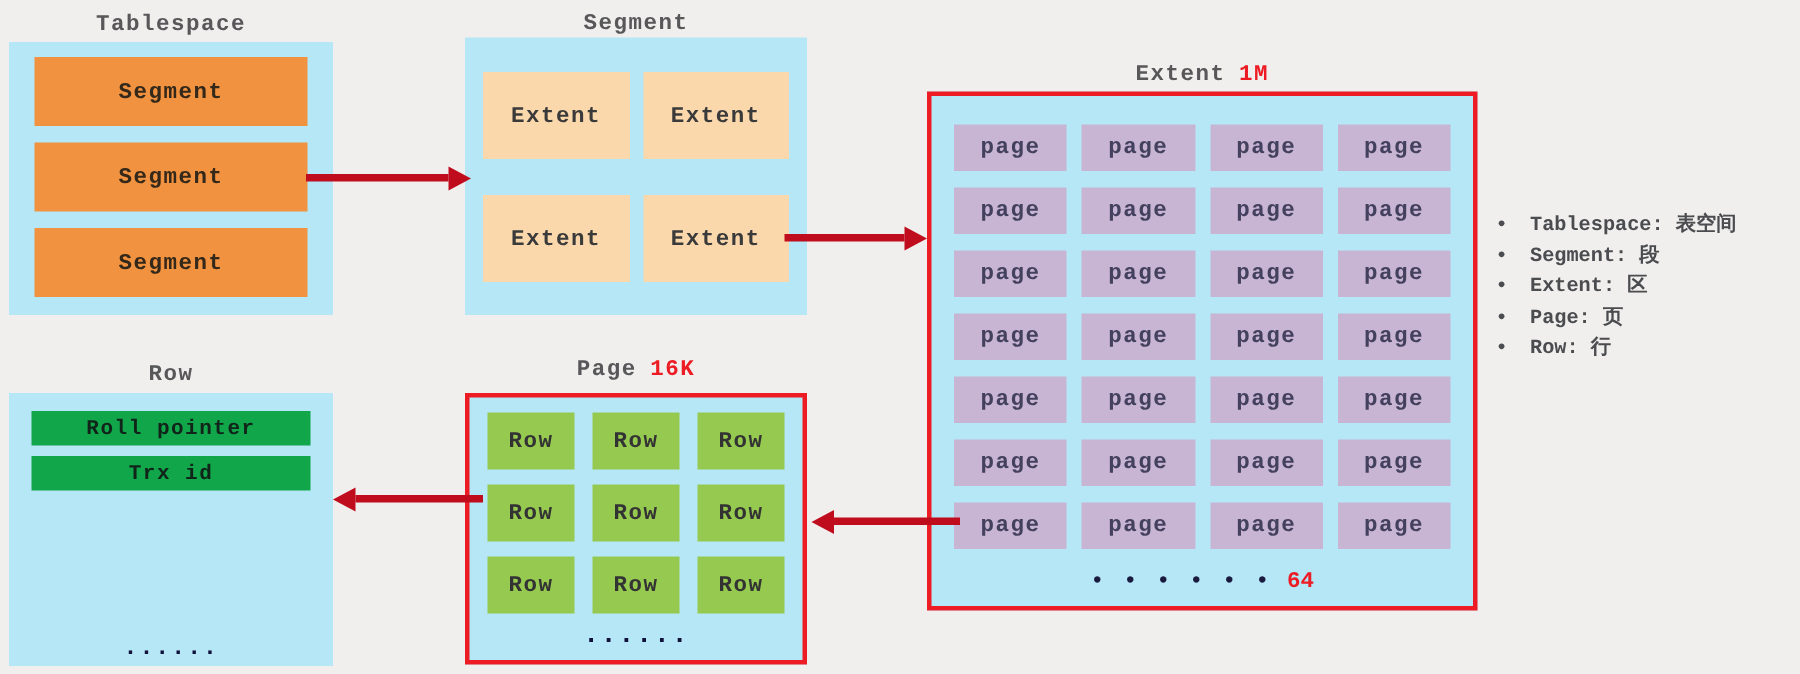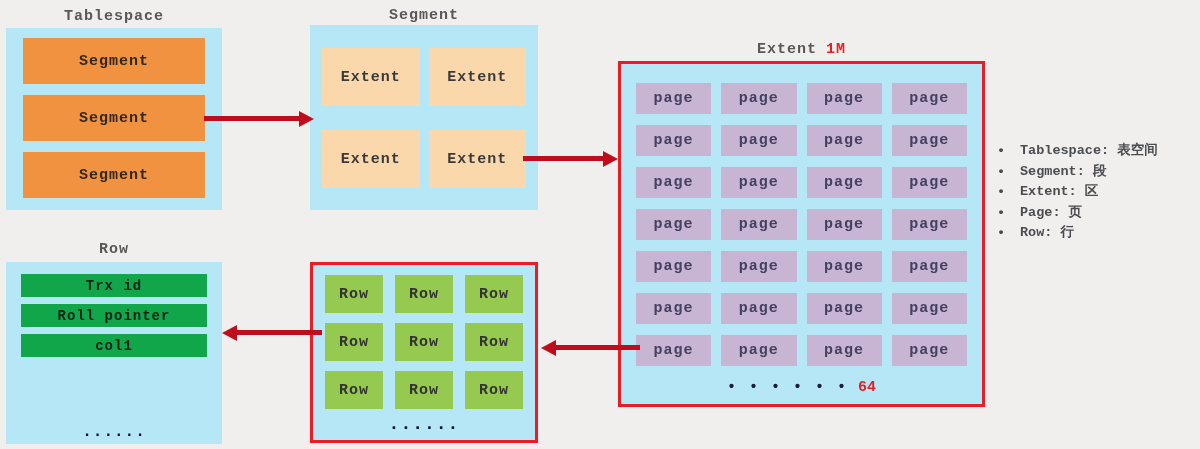--- a/index.html
+++ b/index.html
@@ -205,20 +205,23 @@
 
         <div class="page-cell">page</div>
 
         <div class="page-cell">page</div>
       </div>
     <div class="ex-footer">
       <span class="ex-dots">• • • • • •</span><span class="ex-count">64</span>
     </div>
   </div>
 
+  <div class="group-title" style="left:310px; top:238px; width:228px;">
+    <span>Page</span><span class="size-label">16K</span>
+  </div>
   <div class="blue-box red-border pg-container">
     <div class="row-grid">
 
         <div class="row-cell">Row</div>
 
         <div class="row-cell">Row</div>
 
         <div class="row-cell">Row</div>
 
         <div class="row-cell">Row</div>
@@ -234,25 +237,24 @@
         <div class="row-cell">Row</div>
       </div>
     <div class="box-dots">......</div>
   </div>
 
   <div class="group-title" style="left:6px; top:241px; width:216px;">Row</div>
   <div class="blue-box rw-container">
 
     <div class="box-dots rw-dots">......</div>
 
+      <div class="field-box">Roll pointer</div>
+
       <div class="field-box">Trx id</div>
 
-      <div class="field-box">Roll pointer</div>
-
-      <div class="field-box">col1</div>
 
 
     </div>
 
   <ul class="legend">
 
       <li class="legend-item">
         <span class="bullet">•</span>
         <span>Tablespace: 表空间</span>
       </li>

